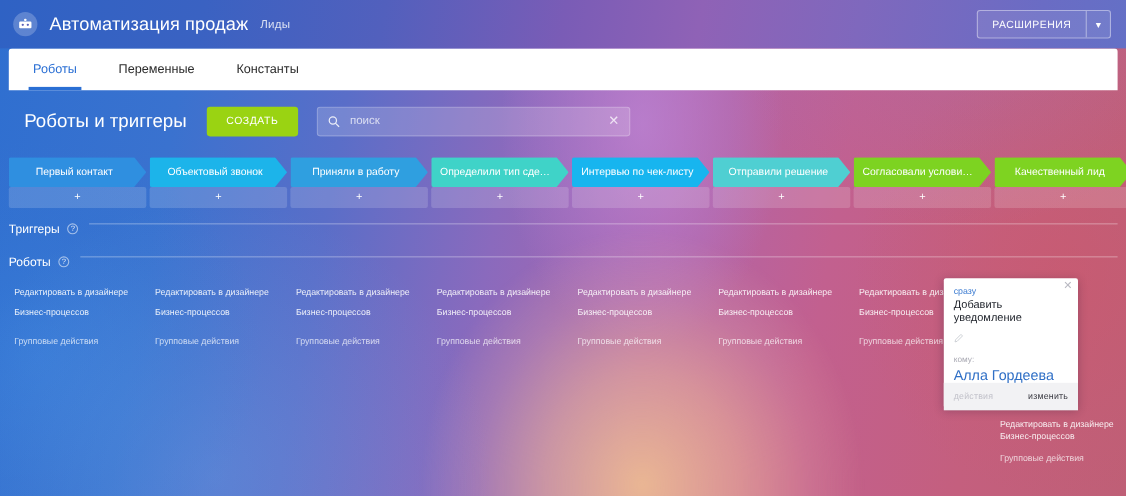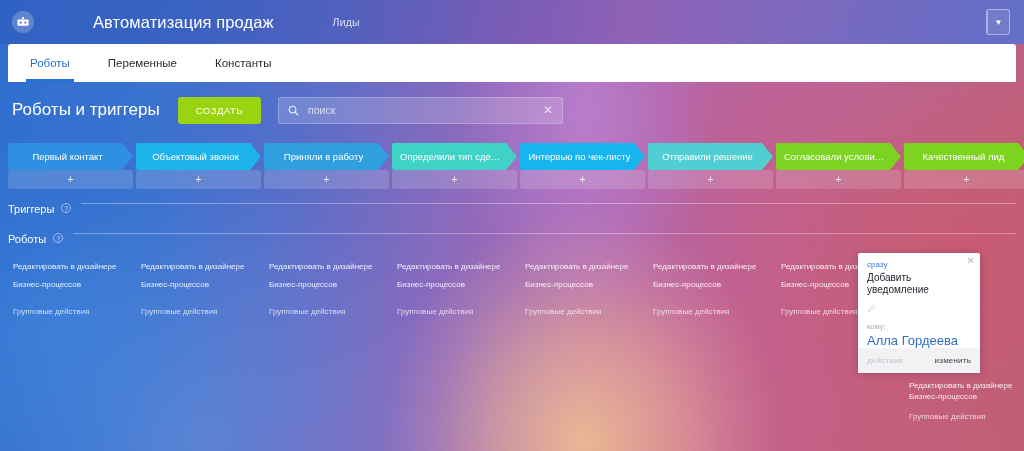--- a/index.html
+++ b/index.html
@@ -71,21 +71,20 @@
 
   
   .topbar {
     position:absolute; left:0; top:0; width:1024px; height:44px;
     z-index:6;
     display:flex; align-items:center;
     padding: 0 14px 0 12px;
     background: linear-gradient(100deg,
       #2f62c4 0%, #3a62c2 18%, #5260bd 34%,
       #7a5cb6 50%, #8f62b6 62%, #7f68bd 76%, #6a6cc4 92%, #6470c6 100%);
-    gap: 48px;
   }
   .logo {
     width:22px; height:22px; border-radius:50%;
     background: rgba(255,255,255,0.22);
     display:flex; align-items:center; justify-content:center;
     flex:0 0 auto;
   }
   .logo svg { display:block; }
   .app-title {
     color:#ffffff; font-size:16.5px; font-weight:400;
@@ -128,21 +127,21 @@
     height:3px; background:#2a6fd4;
   }
 
   
   .headrow {
     position:absolute; left:8px; top:92px; width:1008px; height:36px;
     z-index:4; display:flex; align-items:center;
   }
   .page-title {
     color:#ffffff; font-size:17px; font-weight:400;
-    margin-left:4px; white-space:nowrap;
+    margin-left:14px; white-space:nowrap;
   }
   .create-btn {
     margin-left:18px; height:27px; padding: 0 18px;
     background:#9ad312; border-radius:3px;
     display:flex; align-items:center; justify-content:center;
     color:#ffffff; font-size:9.5px; letter-spacing:0.5px; white-space:nowrap;
   }
   .searchbox {
     margin-left:17px; width:285px; height:27px;
     background: rgba(255,255,255,0.17);
@@ -272,20 +271,21 @@
       <path d="M2.4 4.6h9.2a1 1 0 0 1 1 1v4.1a1 1 0 0 1-1 1H2.4a1 1 0 0 1-1-1V5.6a1 1 0 0 1 1-1z" fill="#ffffff"></path>
       <circle cx="4.7" cy="7.6" r="1.05" fill="#5a62b8"></circle>
       <circle cx="9.3" cy="7.6" r="1.05" fill="#5a62b8"></circle>
       <rect x="5.8" y="2.1" width="2.4" height="2.1" rx="1" fill="#ffffff"></rect>
     </svg>
   </span>
   <span class="app-title">Автоматизация продаж</span>
   <span class="app-sub">Лиды</span>
   <span class="topbar-spacer"></span>
   <span class="ext-btn">
+    <span class="ext-label">РАСШИРЕНИЯ</span>
     <span class="ext-arrow">▼</span>
   </span>
 </div>
 
 <div class="tabcard">
   <span class="tab active">Роботы</span>
   <span class="tab">Переменные</span>
   <span class="tab">Константы</span>
 </div>
 

